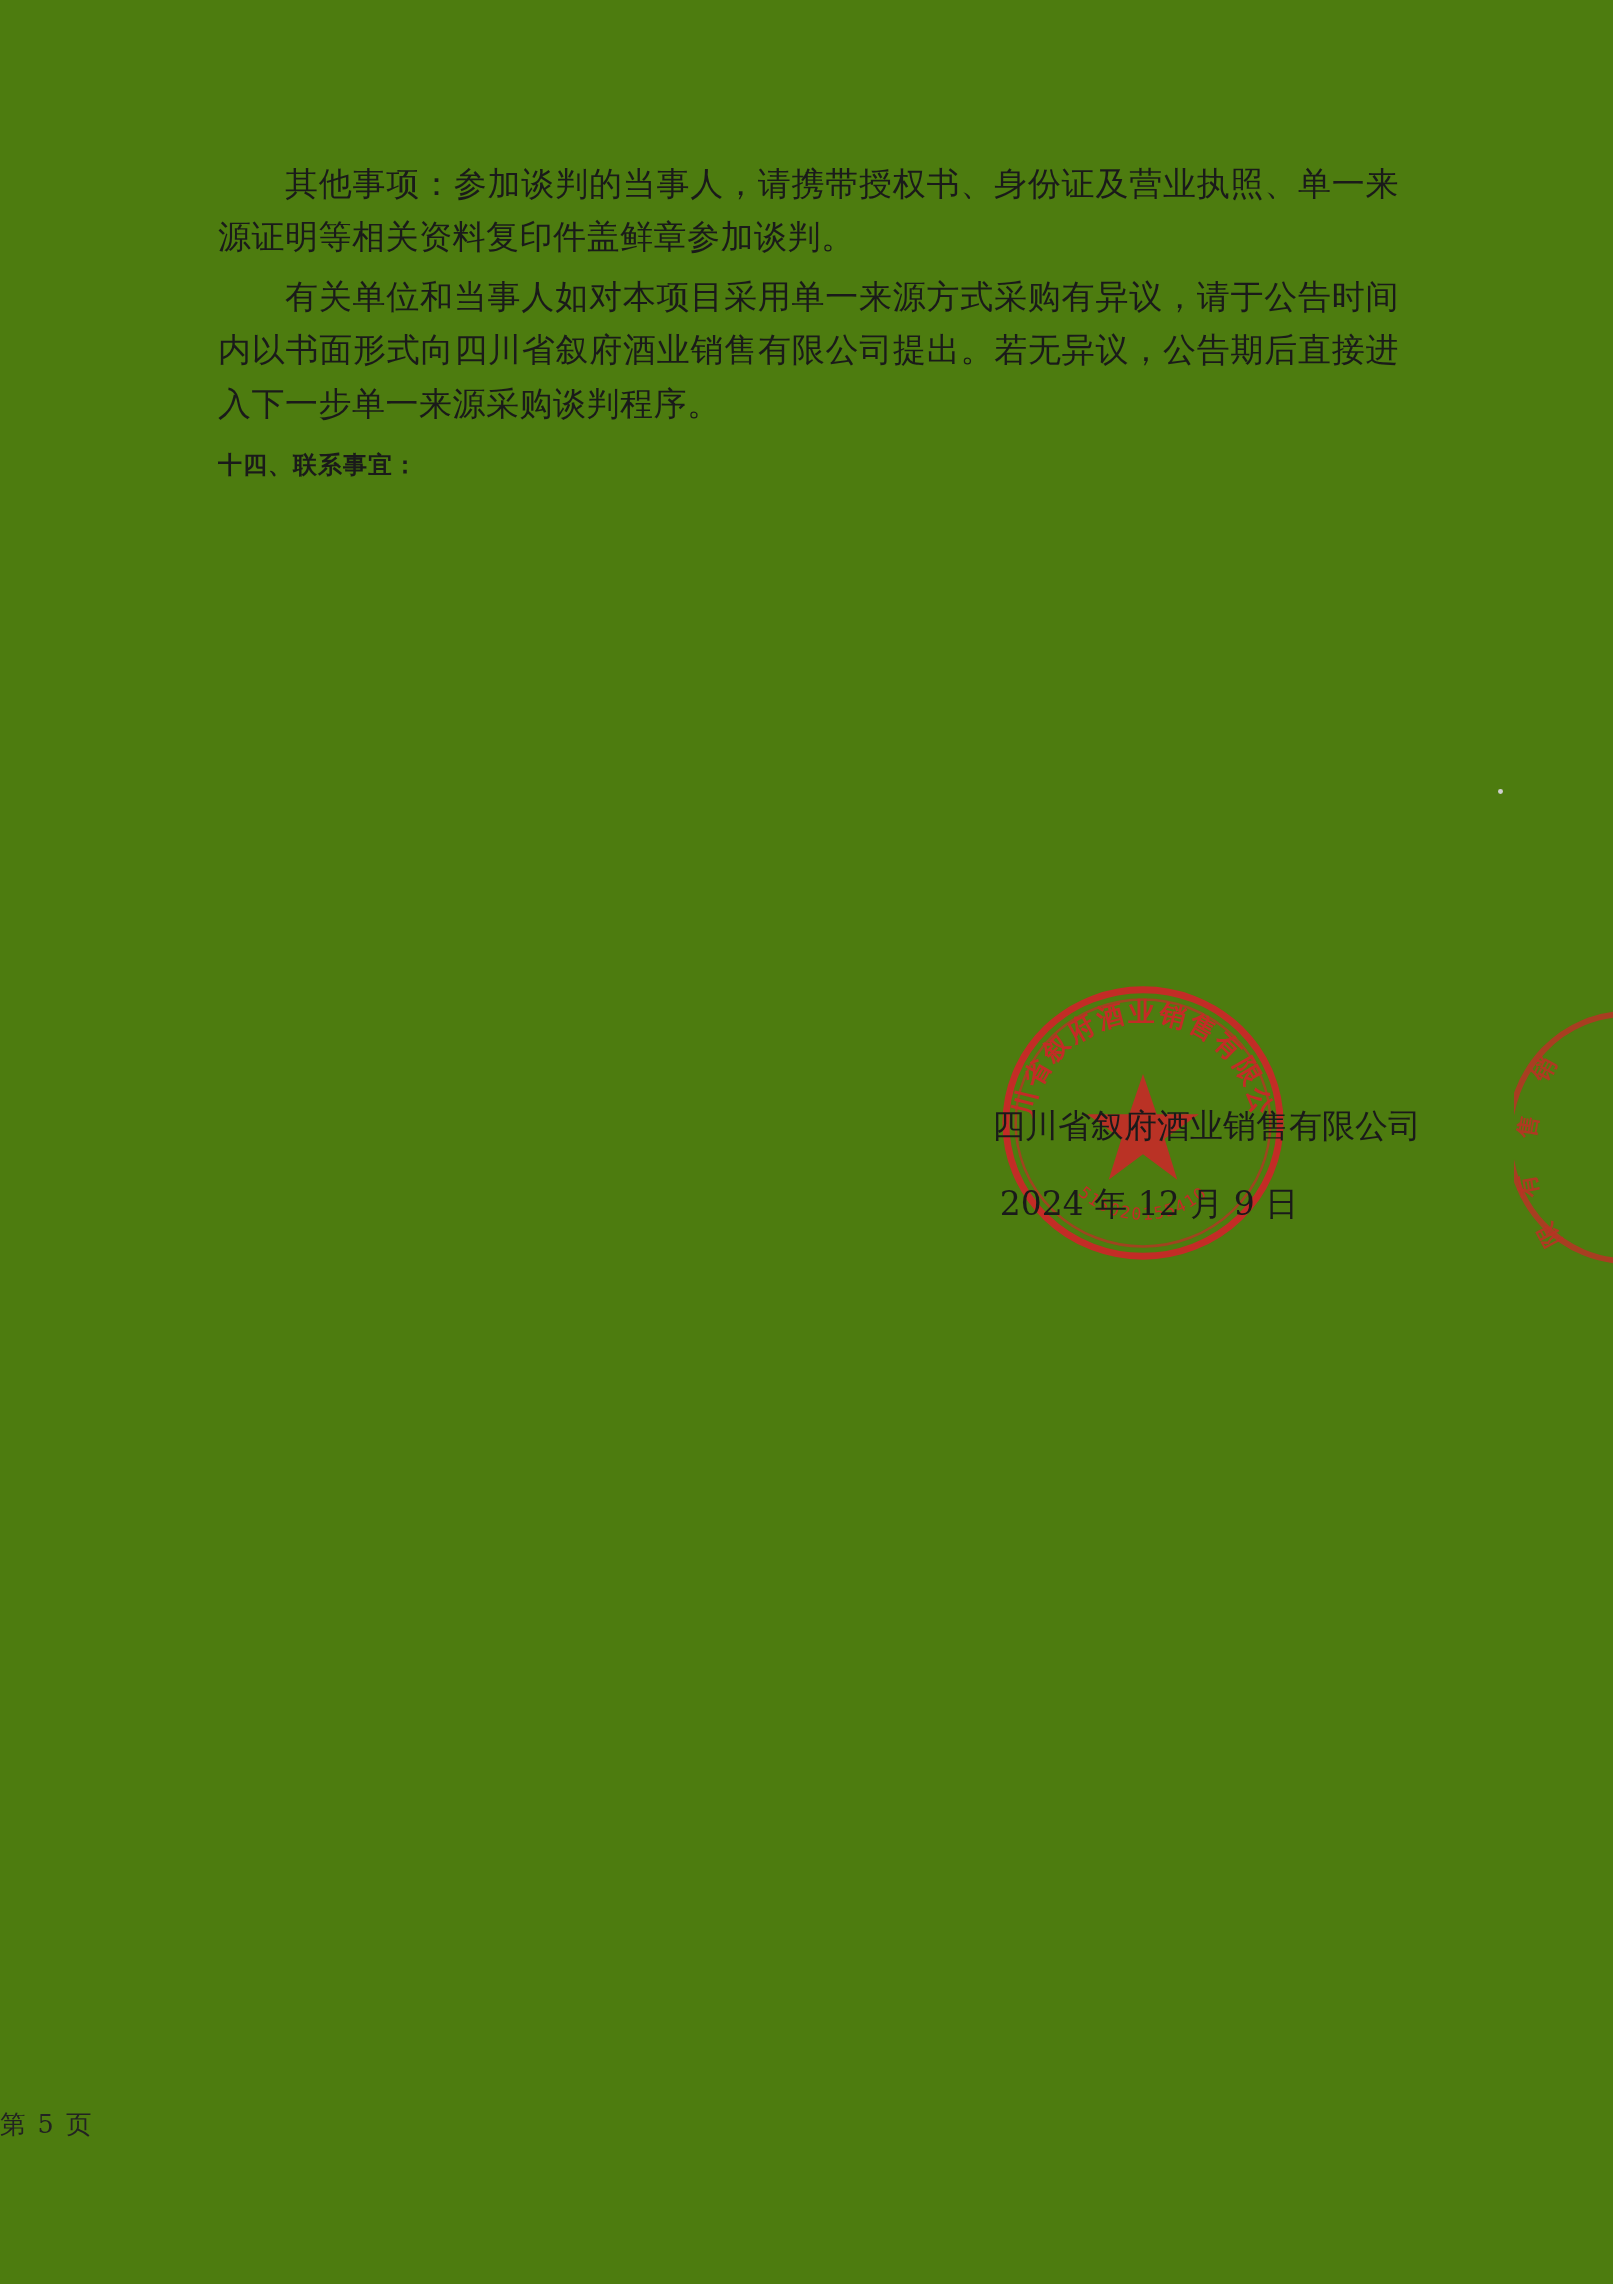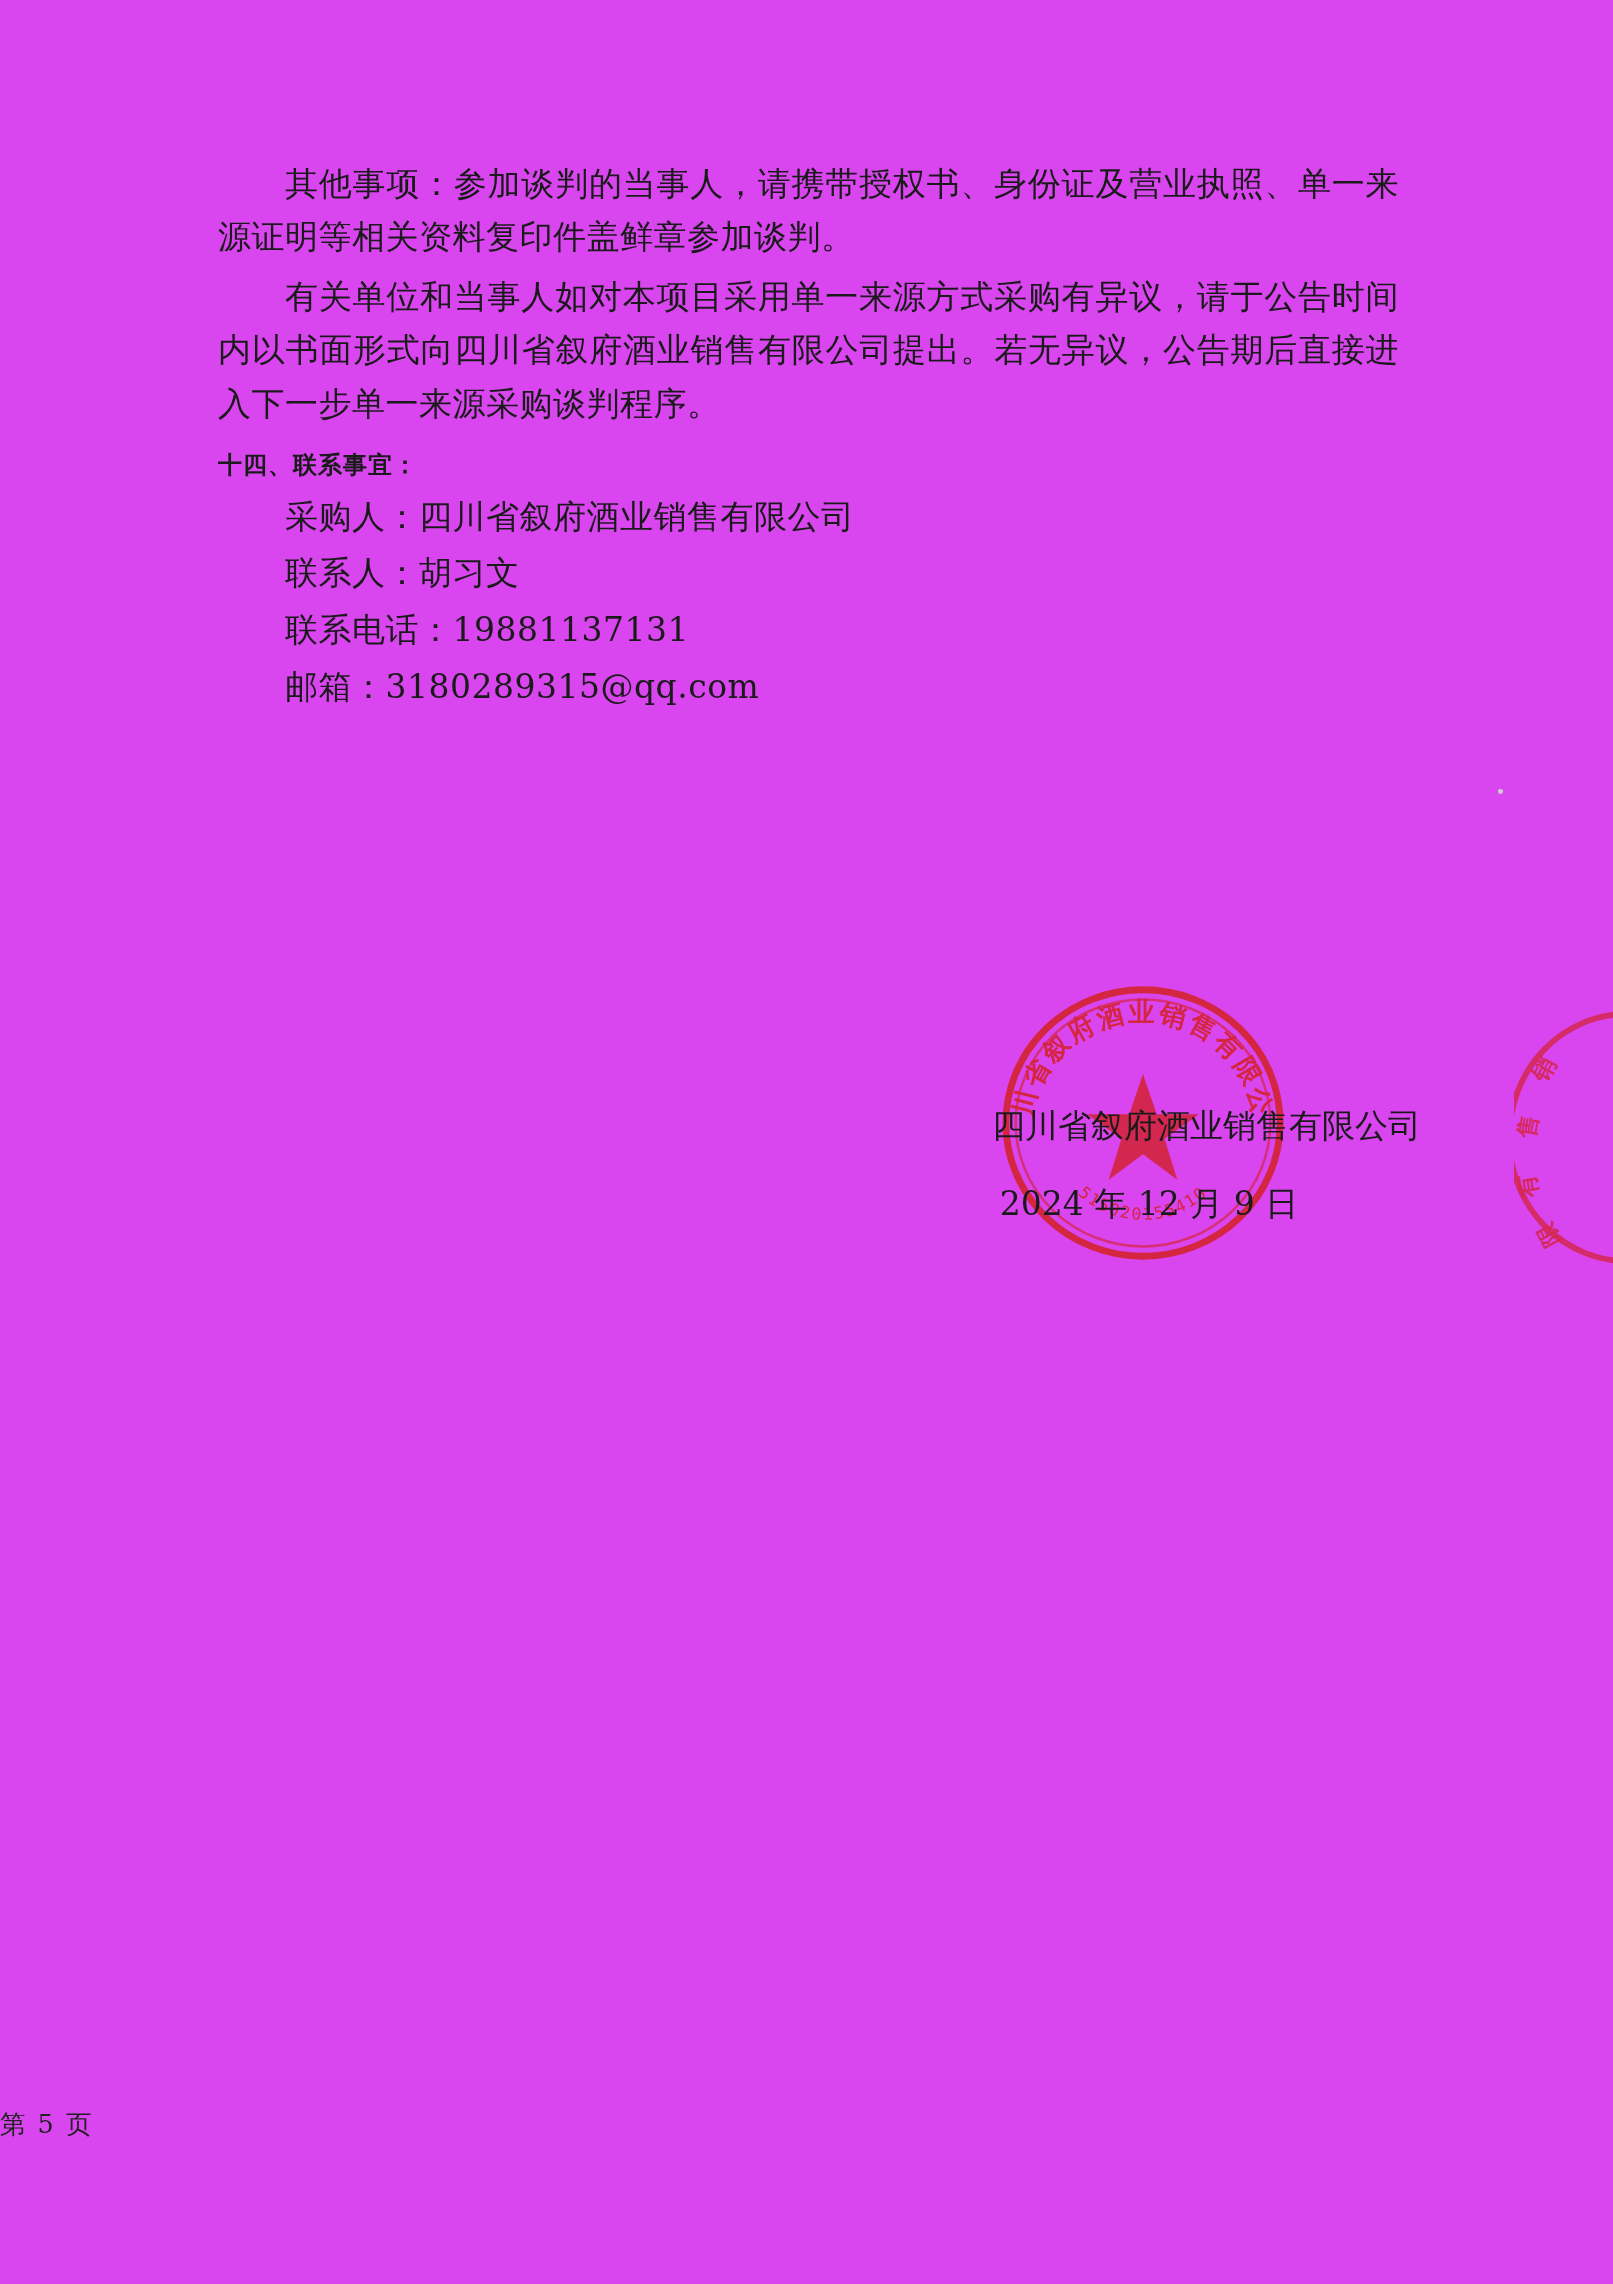--- a/index.html
+++ b/index.html
@@ -12,21 +12,21 @@
     height: 2285px;
     position: relative;
     font-family: "DejaVu Serif", "Liberation Serif", serif;
     color: #1a1a1a;
     overflow: hidden;
   }
 
   .page {
     position: absolute;
     inset: 0;
-    background: #d946ef;
+    background: #4d7c0f;
   }
 
   .content {
     position: absolute;
     left: 218px;
     top: 157px;
     width: 1181px;
   }
 
   p.para {
@@ -129,26 +129,20 @@
 <body>
 
 <div class="page">
 
   <div class="content">
     <p class="para indent">其他事项：参加谈判的当事人，请携带授权书、身份证及营业执照、单一来源证明等相关资料复印件盖鲜章参加谈判。</p>
     <p class="para indent">有关单位和当事人如对本项目采用单一来源方式采购有异议，请于公告时间内以书面形式向四川省叙府酒业销售有限公司提出。若无异议，公告期后直接进入下一步单一来源采购谈判程序。</p>
 
     <h2 class="section-heading">十四、联系事宜：</h2>
 
-    <ul class="contact-list">
-      <li>采购人：四川省叙府酒业销售有限公司</li>
-      <li>联系人：胡习文</li>
-      <li>联系电话：19881137131</li>
-      <li>邮箱：3180289315@qq.com</li>
-    </ul>
   </div>
 
   <div class="seal">
     <svg viewBox="0 0 292 292" width="286" height="286" xmlns="http://www.w3.org/2000/svg">
       <g fill="none" stroke="#d4212a" stroke-width="7">
         <ellipse cx="146" cy="146" rx="140" ry="136"></ellipse>
       </g>
       <g fill="none" stroke="#d4212a" stroke-width="2.5" opacity="0.7">
         <ellipse cx="146" cy="146" rx="130" ry="126"></ellipse>
       </g>

